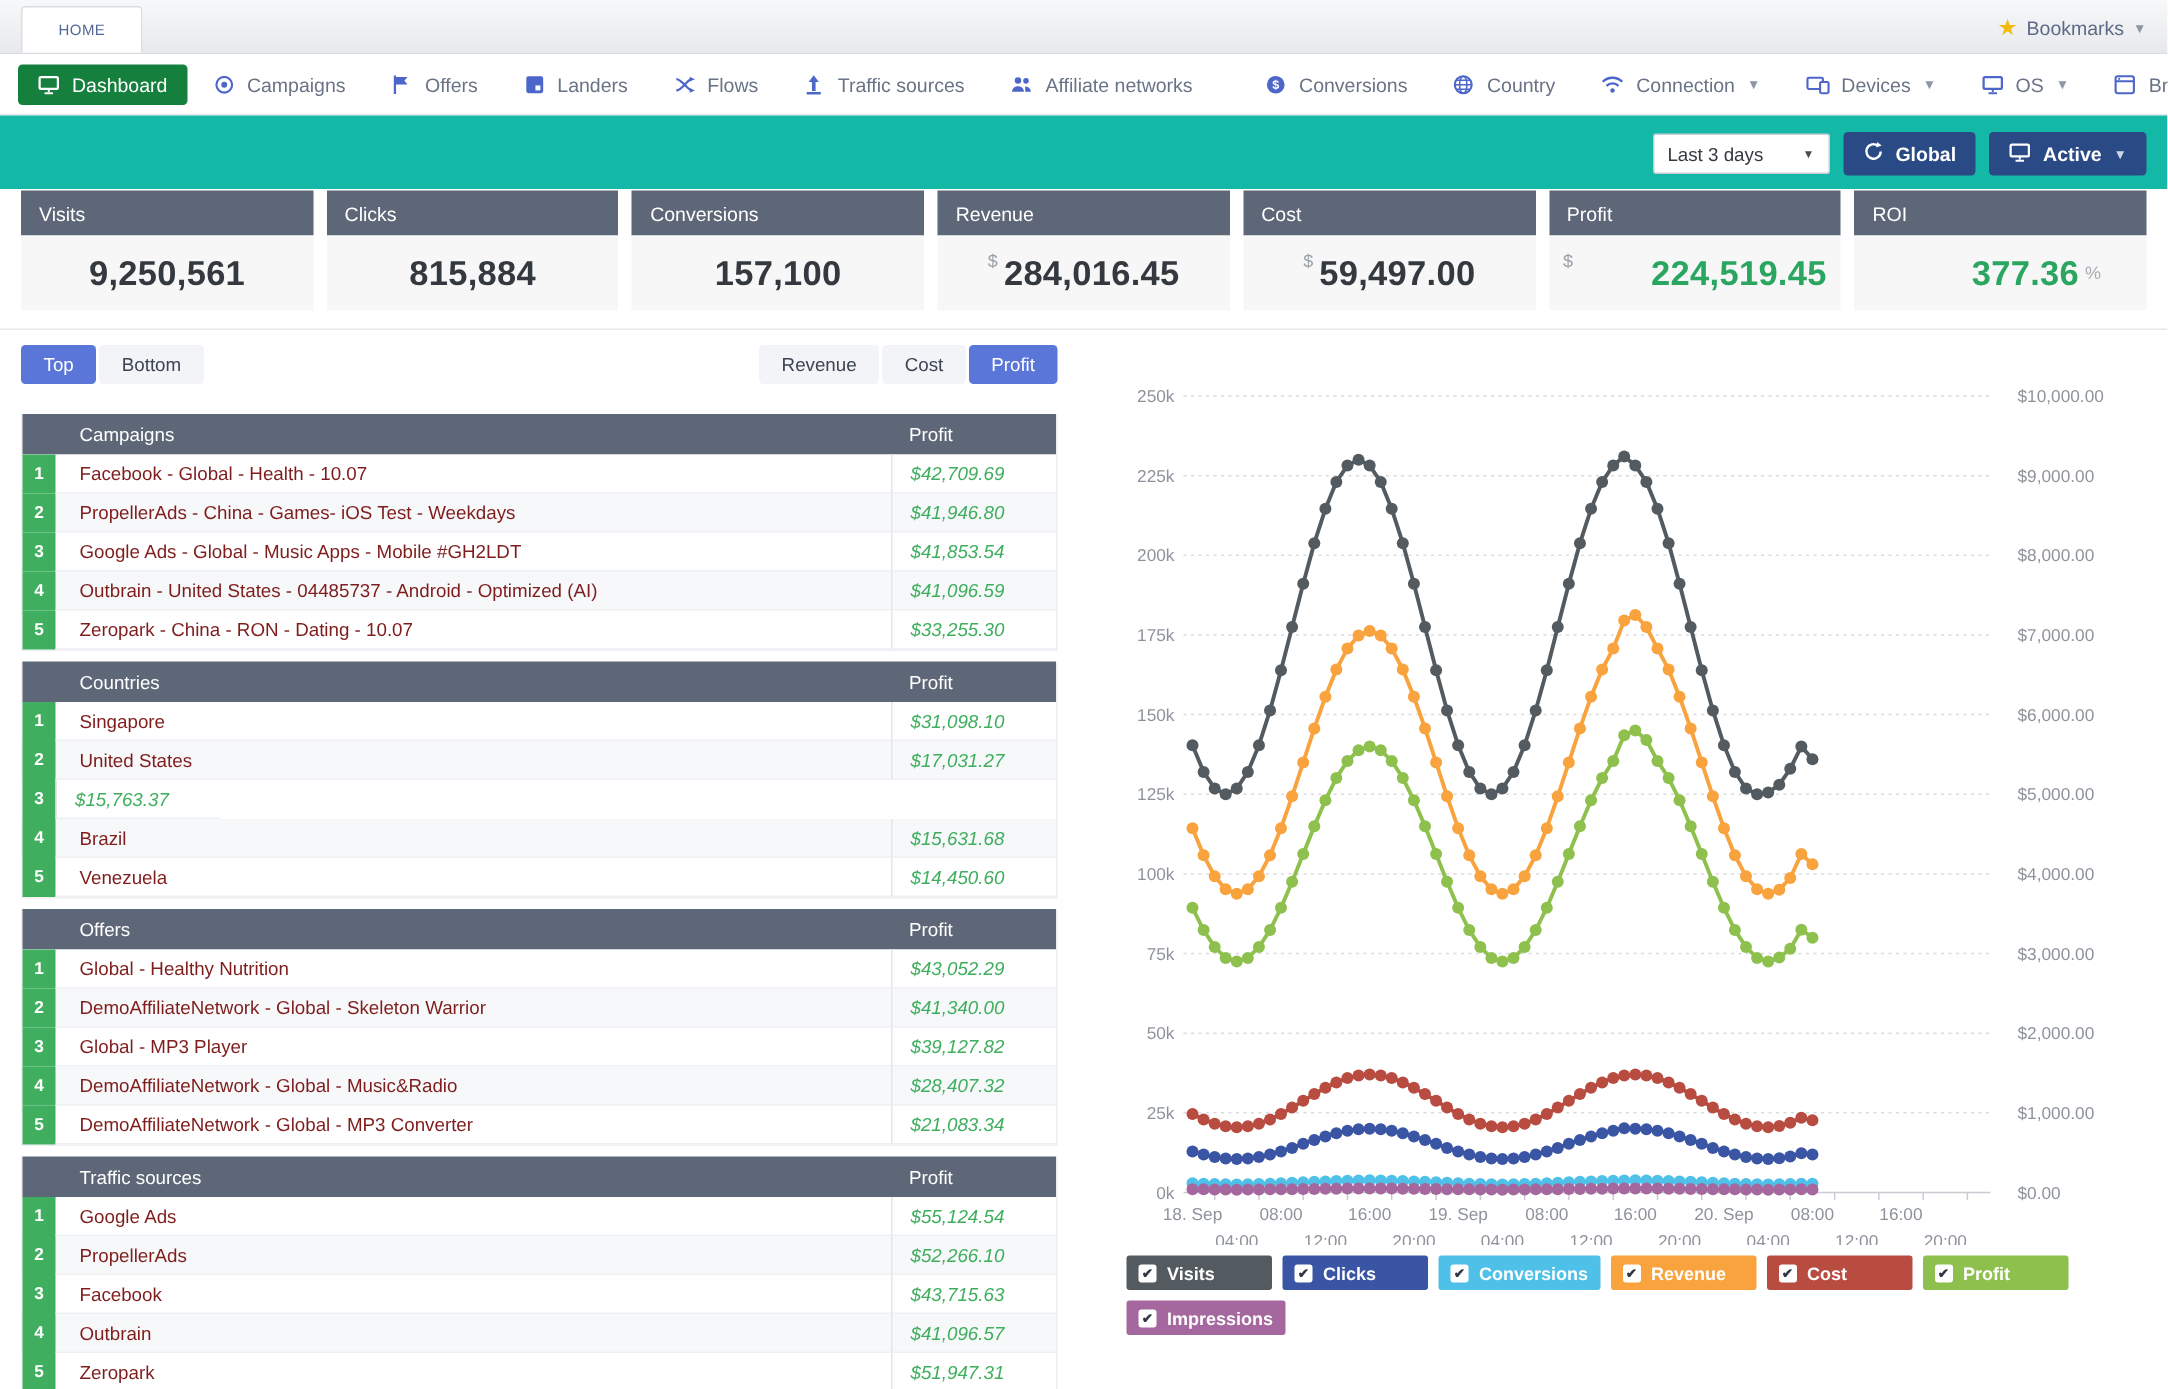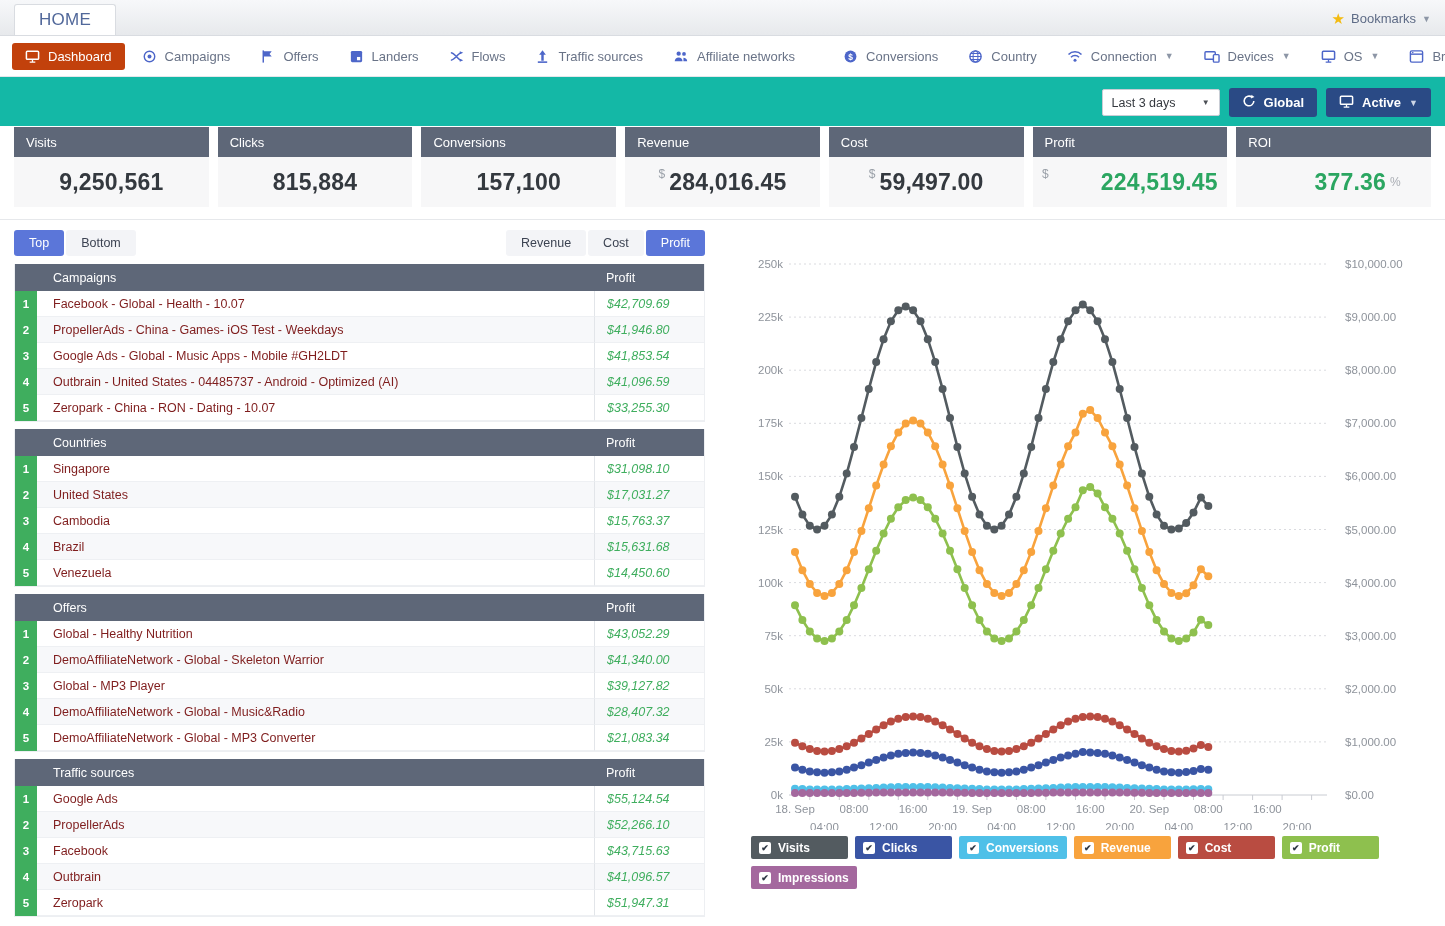--- a/index.html
+++ b/index.html
@@ -4,34 +4,34 @@
 <style>
   * { box-sizing: border-box; margin: 0; padding: 0; }
   html,body { width:1445px; height:926px; overflow:hidden; background:#fff;
     font-family:"Liberation Sans", sans-serif; color:#3c4250; }
 
   
   .topbar { height:36px; background:linear-gradient(#f7f8fa,#e7e9ec);
     border-bottom:1px solid #d9dce1; display:flex; align-items:flex-end;
     justify-content:space-between; padding:0 14px; }
   .home-tab { background:#fff; height:31px; padding:0 24px; display:flex; align-items:center;
-    font-size:17px; letter-spacing:.3px; color:#51689a; border:1px solid #d9dce1; border-bottom:none;
+    font-size:10px; letter-spacing:.3px; color:#51689a; border:1px solid #d9dce1; border-bottom:none;
     border-radius:3px 3px 0 0; cursor:pointer; }
   .bookmarks { display:flex; align-items:center; gap:6px; font-size:13px; color:#5e6b86;
     padding-bottom:9px; cursor:pointer; }
   .star { color:#f3bb12; font-size:15px; line-height:1; }
   .caret { font-size:9px; color:#8d96a6; }
 
   
   .navbar { height:41px; background:#fff; border-bottom:1px solid #e4e6ea;
     display:flex; align-items:center; padding:0 10px; }
   .nav-item { display:flex; align-items:center; gap:8px; padding:6px 13px; margin:0 2px;
     font-size:13px; color:#697387; border-radius:3px; cursor:pointer; white-space:nowrap; }
   .nav-item .icon { color:#4d66c9; display:flex; align-items:center; }
-  .nav-item.active { background:#c2410c; color:#fff; }
+  .nav-item.active { background:#15803d; color:#fff; }
   .nav-item.active .icon { color:#fff; }
   .nav-divider { width:1px; height:24px; background:#dcdfe4; margin:0 9px; }
 
   
   .controls { display:flex; justify-content:flex-end; align-items:center; gap:9px;
     padding:11px 14px 9px; background:#14b8a6; }
   .select { width:118px; height:27px; background:#fff; border:1px solid #c9cdd5; border-radius:2px;
     display:flex; align-items:center; justify-content:space-between; padding:0 9px;
     font-size:12.5px; color:#35393f; cursor:pointer; }
   .select .dd { font-size:8px; color:#4b4f55; }
@@ -48,21 +48,21 @@
     justify-content:center; gap:4px; }
   .stat-body .num { font-size:23px; font-weight:bold; color:#34393f; letter-spacing:.2px; }
   .stat-body .num.green { color:#2ba661;margin-left:48px; }
   .stat-body .cur { font-size:12px; color:#9aa0a8; align-self:flex-start; margin-top:10px; }
   .stat-body .pct { font-size:12px; color:#a9adb4; }
   .section-line { border-bottom:1px solid #e6e8eb; margin-top:12px; }
 
   
   .content { display:flex; gap:26px; padding:10px 14px 0; }
   .left-col { width:691px; flex:none; }
-  .toggles { display:flex; justify-content:space-between; margin-bottom:8px; }
+  .toggles { display:flex; justify-content:space-between; margin-bottom:20px; }
   .tgl-group { display:flex; gap:2px; }
   .tgl { padding:6px 15px; font-size:12.5px; border-radius:3px; background:#f3f4f7;
     color:#3c4352; cursor:pointer; }
   .tgl.active { background:#5b76d9; color:#fff; }
 
   .tbl { margin-bottom:7px; border:1px solid #edeff2; border-top:none; }
   .tbl-head { display:flex; background:#5e6778; color:#fff; height:27px; align-items:center;
     font-size:12.5px; }
   .tbl-head .t { flex:1; padding-left:38px; }
   .tbl-head .p { width:110px; padding-left:12px; }
@@ -362,21 +362,20 @@
       <div class="rname">Singapore</div>
       <div class="rval">$31,098.10</div>
           </div>
           <div class="row alt">
       <div class="rank">2</div>
       <div class="rname">United States</div>
       <div class="rval">$17,031.27</div>
           </div>
           <div class="row">
       <div class="rank">3</div>
-      <div class="rname">Cambodia</div>
       <div class="rval">$15,763.37</div>
           </div>
           <div class="row alt">
       <div class="rank">4</div>
       <div class="rname">Brazil</div>
       <div class="rval">$15,631.68</div>
           </div>
           <div class="row">
       <div class="rank">5</div>
       <div class="rname">Venezuela</div>

